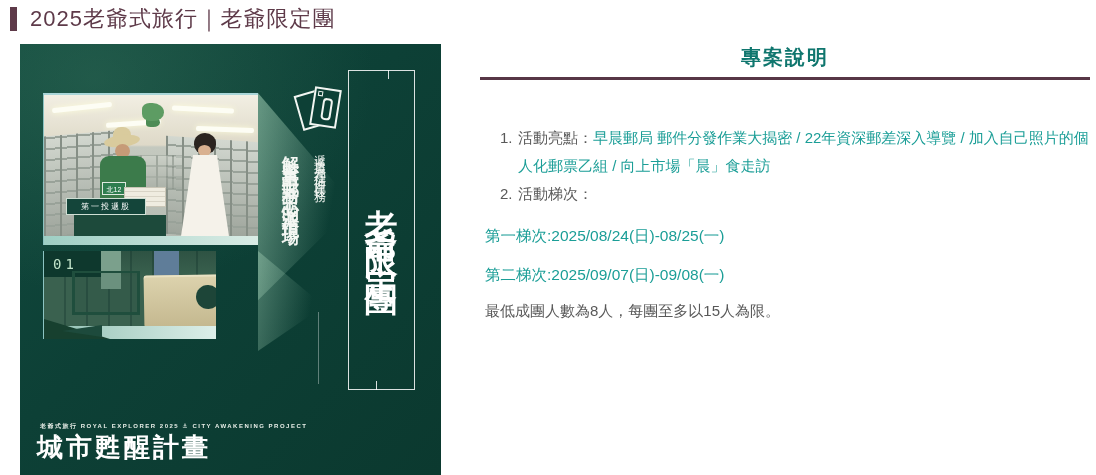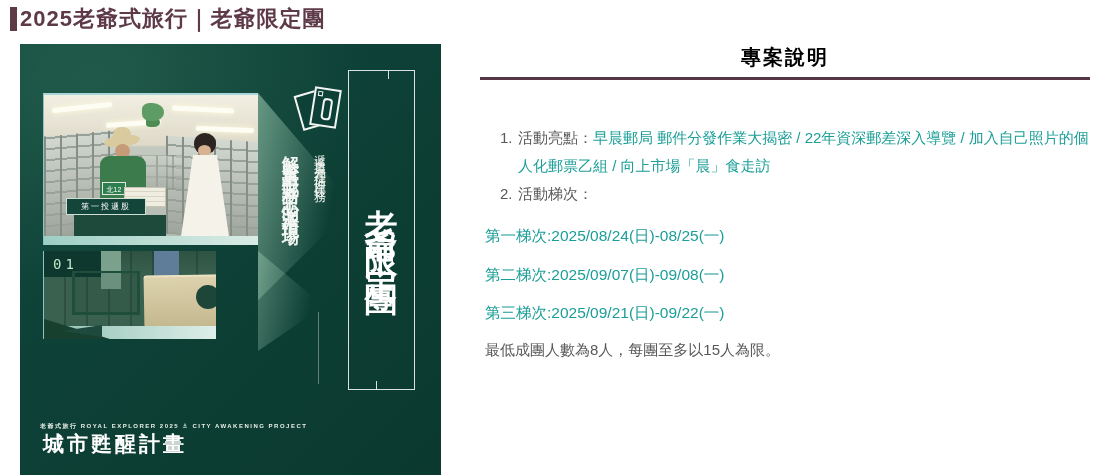--- a/index.html
+++ b/index.html
@@ -2,21 +2,21 @@
 <html><head>
 <meta charset="utf-8">
 <style>
   * { margin:0; padding:0; box-sizing:border-box; }
   html,body { background:#ffffff; }
   body { font-family:"Liberation Sans","DejaVu Sans",sans-serif; }
   #app { position:relative; width:1096px; height:475px; background:#fff; overflow:hidden; }
 
   
   .hdr-bar { position:absolute; left:10px; top:7px; width:7px; height:24px; background:#5e3a49; }
-  .page-title { position:absolute; left:20px; top:4px; font-size:22px; font-weight:bold;
+  .page-title { position:absolute; left:30px; top:4px; font-size:22px; font-weight:normal;
                 color:#5e3a49; letter-spacing:1px; white-space:nowrap; }
 
   
   .banner { position:absolute; left:20px; top:44px; width:421px; height:431px;
             background:
               radial-gradient(120% 90% at 18% 8%, rgba(78,140,112,.28), rgba(78,140,112,0) 55%),
               linear-gradient(135deg, #11493d 0%, #0d4036 45%, #0b392f 100%);
             overflow:hidden; }
 
   
@@ -114,26 +114,26 @@
   .frame-notch { position:absolute; left:50%; width:1px; height:9px; background:rgba(255,255,255,.85); }
   .frame-notch.top { top:-1px; transform:translateX(6px); }
   .frame-notch.bottom { bottom:-1px; transform:translateX(-6px); }
   .frame-text { position:absolute; left:50%; top:50%; transform:translate(-50%,-50%);
                 writing-mode:vertical-rl; text-orientation:upright; color:#ffffff;
                 font-size:33px; font-weight:bold; letter-spacing:19px; line-height:1; }
 
   
   .logo-tagline { position:absolute; left:20px; top:378px; color:#e9efe9; font-size:6px;
                   letter-spacing:1.5px; font-weight:bold; white-space:nowrap; }
-  .logo-main { position:absolute; left:17px; top:386px; color:#ffffff; font-size:21px;
-               font-weight:bold; letter-spacing:3px; white-space:nowrap;margin-left:6px; }
+  .logo-main { position:absolute; left:17px; top:386px; color:#ffffff; font-size:26px;
+               font-weight:bold; letter-spacing:3px; white-space:nowrap; }
 
   
   .panel { position:absolute; left:480px; top:44px; width:610px; }
-  .panel-heading { text-align:center; font-size:20px; font-weight:bold; color:#000000;
+  .panel-heading { text-align:center; font-size:20px; font-weight:bold; color:#0f766e;
                    letter-spacing:2px; padding-bottom:6px; }
   .panel-divider { height:3px; background:#573646; }
   .panel-body { padding:44px 0 0 5px; color:#595959; font-size:15px; line-height:1.85; }
   .sec-title { margin-bottom:2px; }
   .olist { margin-left:15px; }
   .oitem { display:flex; }
   .oitem .num { width:18px; flex:0 0 auto; }
   .oitem .txt { flex:1; }
   .teal { color:#1b9e97;text-align:center; }
   .session { color:#1b9e97; font-size:15.5px; margin-top:20px; line-height:1.2; }
@@ -224,20 +224,19 @@
           <span class="txt"><span>活動亮點：</span><span class="teal">早晨郵局 郵件分發作業大揭密 / 22年資深郵差深入導覽 / 加入自己照片的個人化郵票乙組 / 向上市場「晨」食走訪</span></span>
         </div>
         <div class="oitem">
           <span class="num">2.</span>
           <span class="txt">活動梯次：</span>
         </div>
       </div>
 
       <div class="session">第一梯次:2025/08/24(日)-08/25(一)</div>
       <div class="session">第二梯次:2025/09/07(日)-09/08(一)</div>
-      <div class="session">第三梯次:2025/09/21(日)-09/22(一)</div>
 
       <div class="note">最低成團人數為8人，每團至多以15人為限。</div>
 
     </div>
   </div>
 
 </div>
 
 </body></html>

